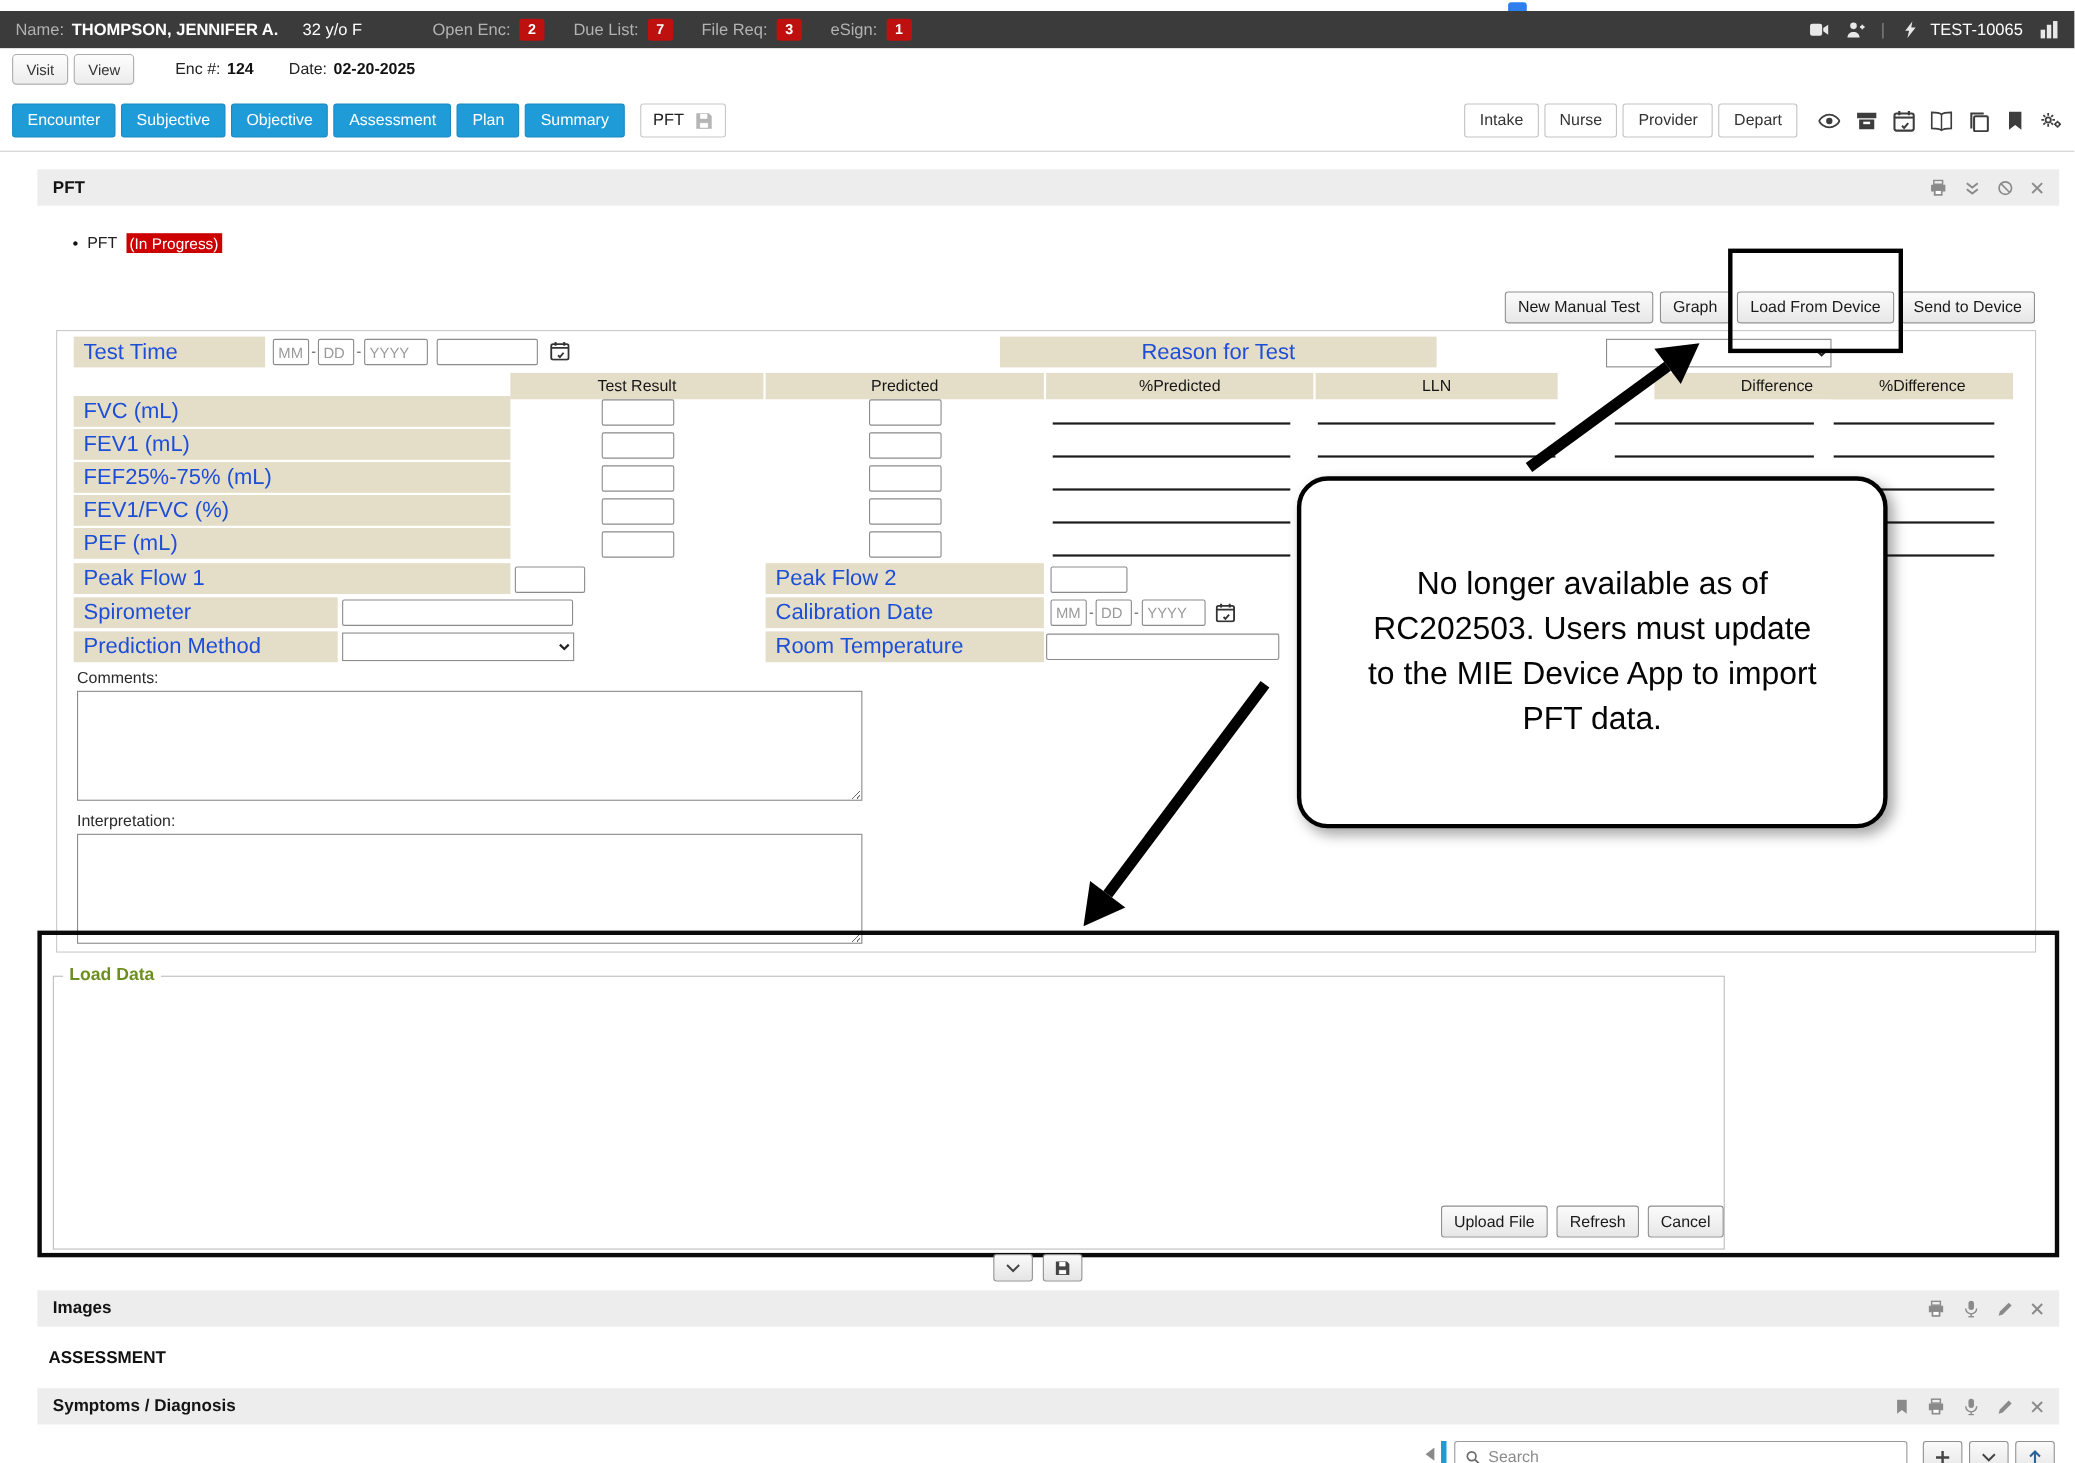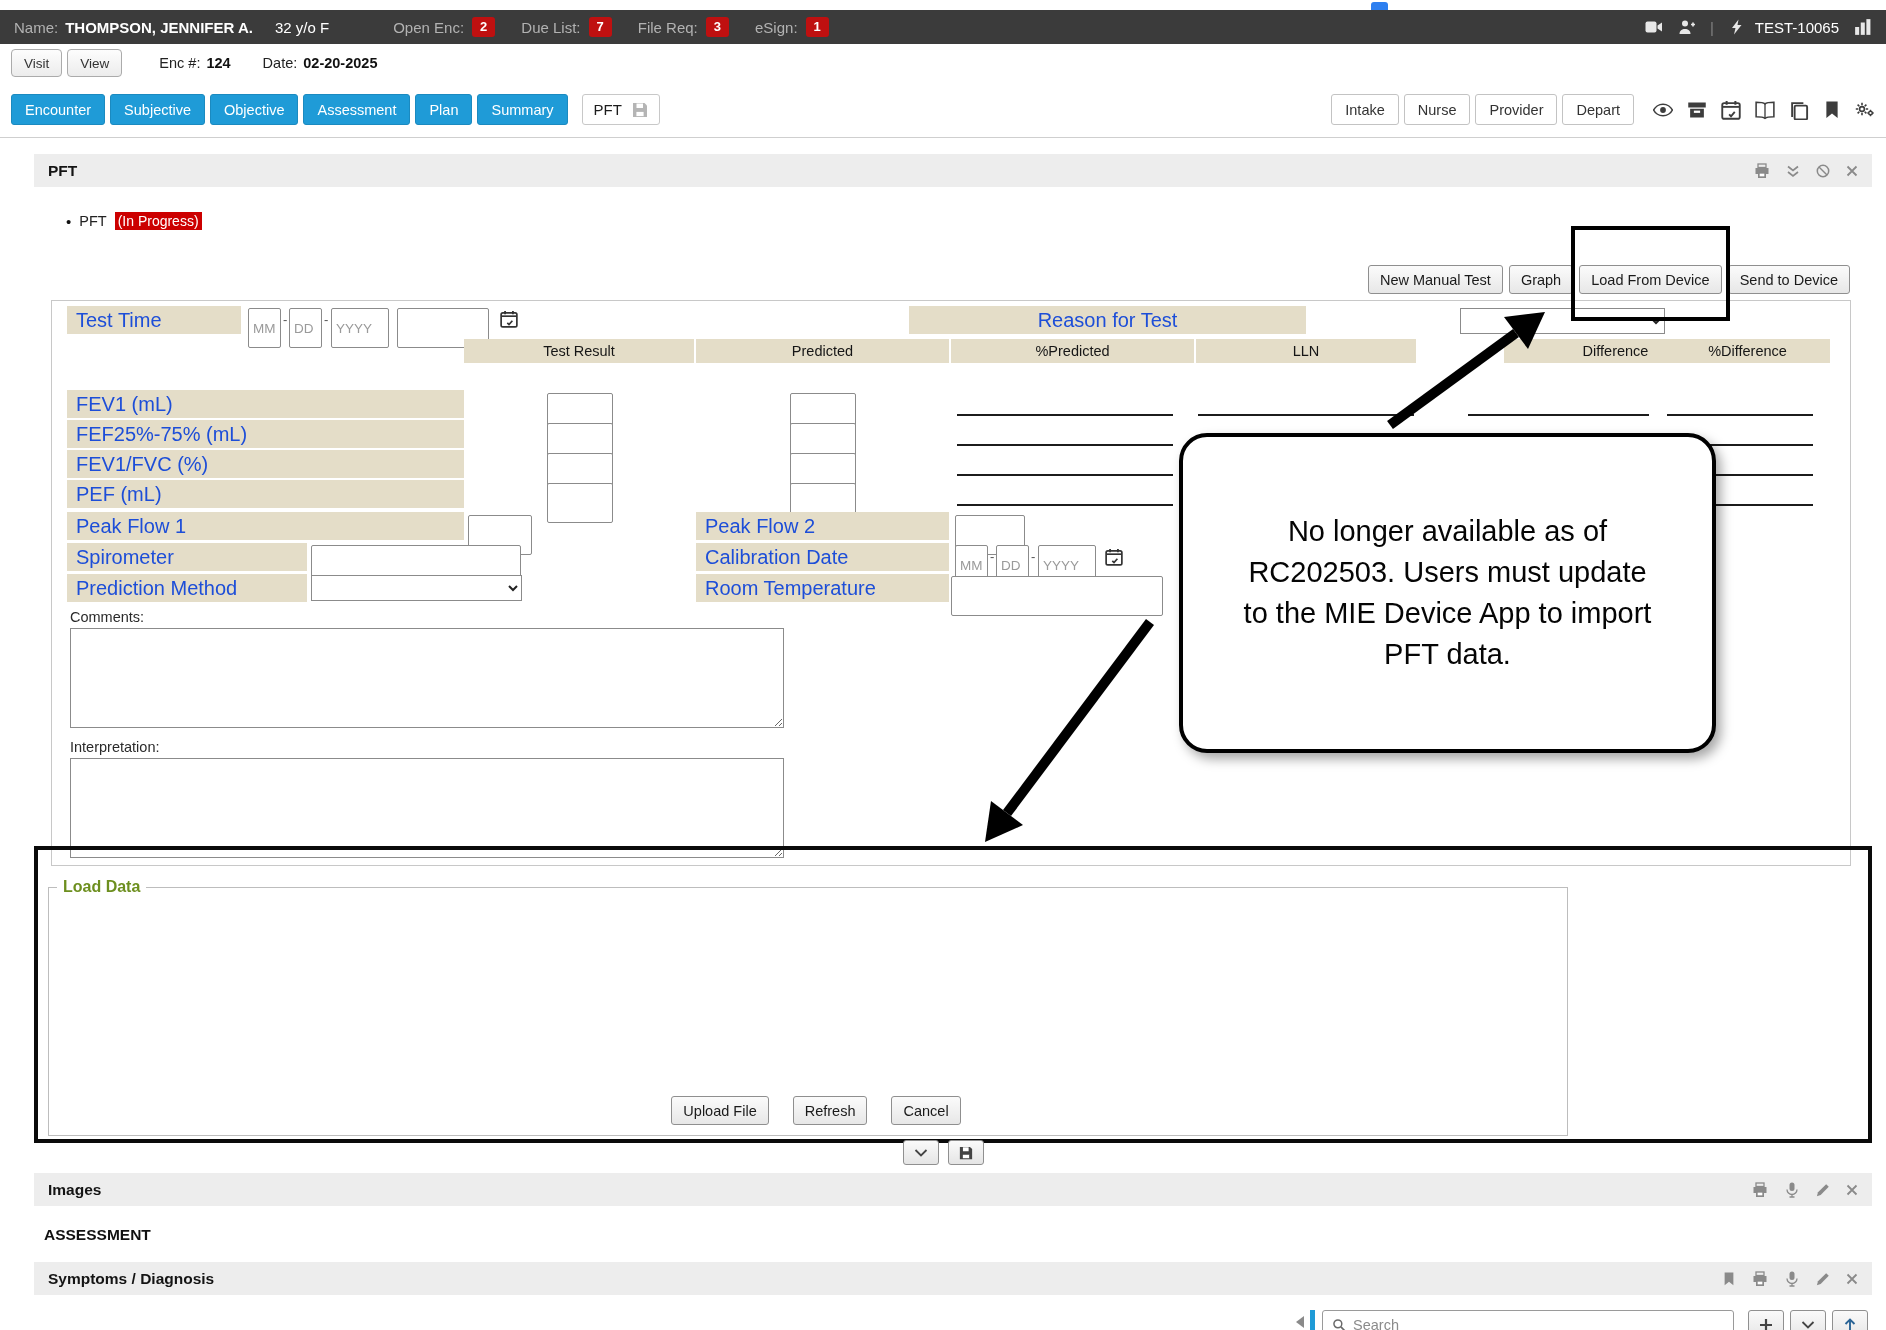--- a/index.html
+++ b/index.html
@@ -56,21 +56,21 @@
 
 .btn{display:inline-flex;align-items:center;justify-content:center;border:1px solid #8f8f8f;background:linear-gradient(#fbfbfb,#e7e7e7);border-radius:3px;font-size:14.5px;color:#1a1a1a;padding:0 11px;height:29px;cursor:pointer;font-family:inherit;white-space:nowrap}
 #action-row{position:absolute;top:265px;right:36px;display:flex;gap:6px;z-index:4}
 .lfd-wrap{position:relative;display:inline-block}
 #lfd-box{position:absolute;left:-8px;right:-8px;top:-39px;bottom:-27px;border:4px solid #000;pointer-events:none}
 
 
 #form-box{position:absolute;left:51px;top:300px;width:1800px;height:566px;border:1px solid #c8c8c8;background:#fff}
 .tan{position:absolute;background:#e4ddc8;height:28px;line-height:28px;font-size:20px;color:#1d4ed8;padding-left:9px;white-space:nowrap;overflow:hidden}
 .tan.center{text-align:center;padding-left:0}
-.inp{position:absolute;height:40px;border:1px solid #8b8b8b;border-radius:2px;background:#fff;font-size:13.5px;padding:0 4px;font-family:inherit;color:#222}
+.inp{position:absolute;height:24px;border:1px solid #8b8b8b;border-radius:2px;background:#fff;font-size:13.5px;padding:0 4px;font-family:inherit;color:#222}
 .inp::placeholder{color:#9a9a9a}
 .sel{position:absolute;height:26px;border:1px solid #8b8b8b;background:#fff;font-size:13.5px;font-family:inherit;color:#222}
 .dash{position:absolute;font-size:13px;color:#555}
 .cal-ic{position:absolute;color:#333;cursor:pointer}
 .hcell{position:absolute;top:38px;height:24px;line-height:24px;background:#e4ddc8;text-align:center;font-size:14.5px;color:#161616}
 #h0{left:412px;width:230px}#h1{left:644px;width:253px}#h2{left:899px;width:243px}#h3{left:1144px;width:220px}#h4{left:1452px;width:223px}#h5{left:1613px;width:165px}
 .prow{position:absolute;left:0;width:100%;height:28px}
 .prow .rowlabel{left:15px;width:397px}
 .prow .tr{left:495px;top:3px;width:66px}
 .prow .pr{left:738px;top:3px;width:66px}
@@ -84,21 +84,21 @@
 .txa{position:absolute;border:1px solid #8b8b8b;resize:both;font-family:inherit;font-size:14px;padding:4px;background:#fff}
 
 
 #callout{position:absolute;left:1179px;top:433px;width:537px;height:320px;background:#fff;border:4px solid #000;border-radius:28px;z-index:8;display:flex;align-items:center;justify-content:center;text-align:center;padding:20px 28px;font-size:29px;line-height:1.42;color:#050505;white-space:pre-line;box-shadow:5px 6px 12px rgba(0,0,0,.35)}
 #arrows{position:absolute;left:0;top:0;z-index:7;pointer-events:none}
 #loaddata-outline{position:absolute;left:34px;top:846px;width:1838px;height:297px;border:4px solid #0a0a0a;z-index:6;pointer-events:none}
 
 
 #loaddata-fieldset{position:absolute;left:48px;top:878px;width:1520px;height:258px;border:1px solid #bdbdbd;background:#fff}
 #loaddata-fieldset legend{margin-left:8px;padding:0 6px;font-size:16px;font-weight:bold;color:#6d8f1f}
-#loaddata-buttons{position:absolute;left:16px;right:0;bottom:10px;display:flex;justify-content:center;gap:24px}
+#loaddata-buttons{position:absolute;left:16px;right:0;bottom:10px;display:flex;justify-content:flex-end;gap:8px}
 
 #mini-buttons{position:absolute;left:0;right:0;top:1140px;display:flex;justify-content:center;gap:9px;z-index:7}
 .mini-btn{width:36px;height:25px;border:1px solid #909090;background:linear-gradient(#fafafa,#e5e5e5);border-radius:3px;display:flex;align-items:center;justify-content:center;color:#444;cursor:pointer}
 
 
 #assessment-title{position:absolute;left:44px;top:1226px;font-weight:bold;font-size:15.5px;color:#111}
 
 
 #footer-widgets{position:absolute;left:0;top:1308px;width:1886px;height:40px;z-index:4}
 #fw-ltri{position:absolute;left:1294px;top:8px;color:#8a8a8a;cursor:pointer}
@@ -302,20 +302,29 @@
   <div class="tan center" style="left:857px;top:5px;width:397px">Reason for Test</div>
   <select class="sel" style="left:1408px;top:7px;width:205px"><option></option></select>
 
   <div class="hcell" id="h0">Test Result</div>
   <div class="hcell" id="h1">Predicted</div>
   <div class="hcell" id="h2">%Predicted</div>
   <div class="hcell" id="h3">LLN</div>
   <div class="hcell" id="h4">Difference</div>
   <div class="hcell" id="h5">%Difference</div>
 
+  <div class="prow" id="row0">
+    <div class="tan rowlabel">FVC (mL)</div>
+    <input class="inp tr" style="">
+    <input class="inp pr" style="">
+    <div class="uline u1"></div>
+    <div class="uline u2"></div>
+    <div class="uline u3"></div>
+    <div class="uline u4"></div>
+  </div>
   <div class="prow" id="row1">
     <div class="tan rowlabel">FEV1 (mL)</div>
     <input class="inp tr" style="">
     <input class="inp pr" style="">
     <div class="uline u1"></div>
     <div class="uline u2"></div>
     <div class="uline u3"></div>
     <div class="uline u4"></div>
   </div>
   <div class="prow" id="row2">

